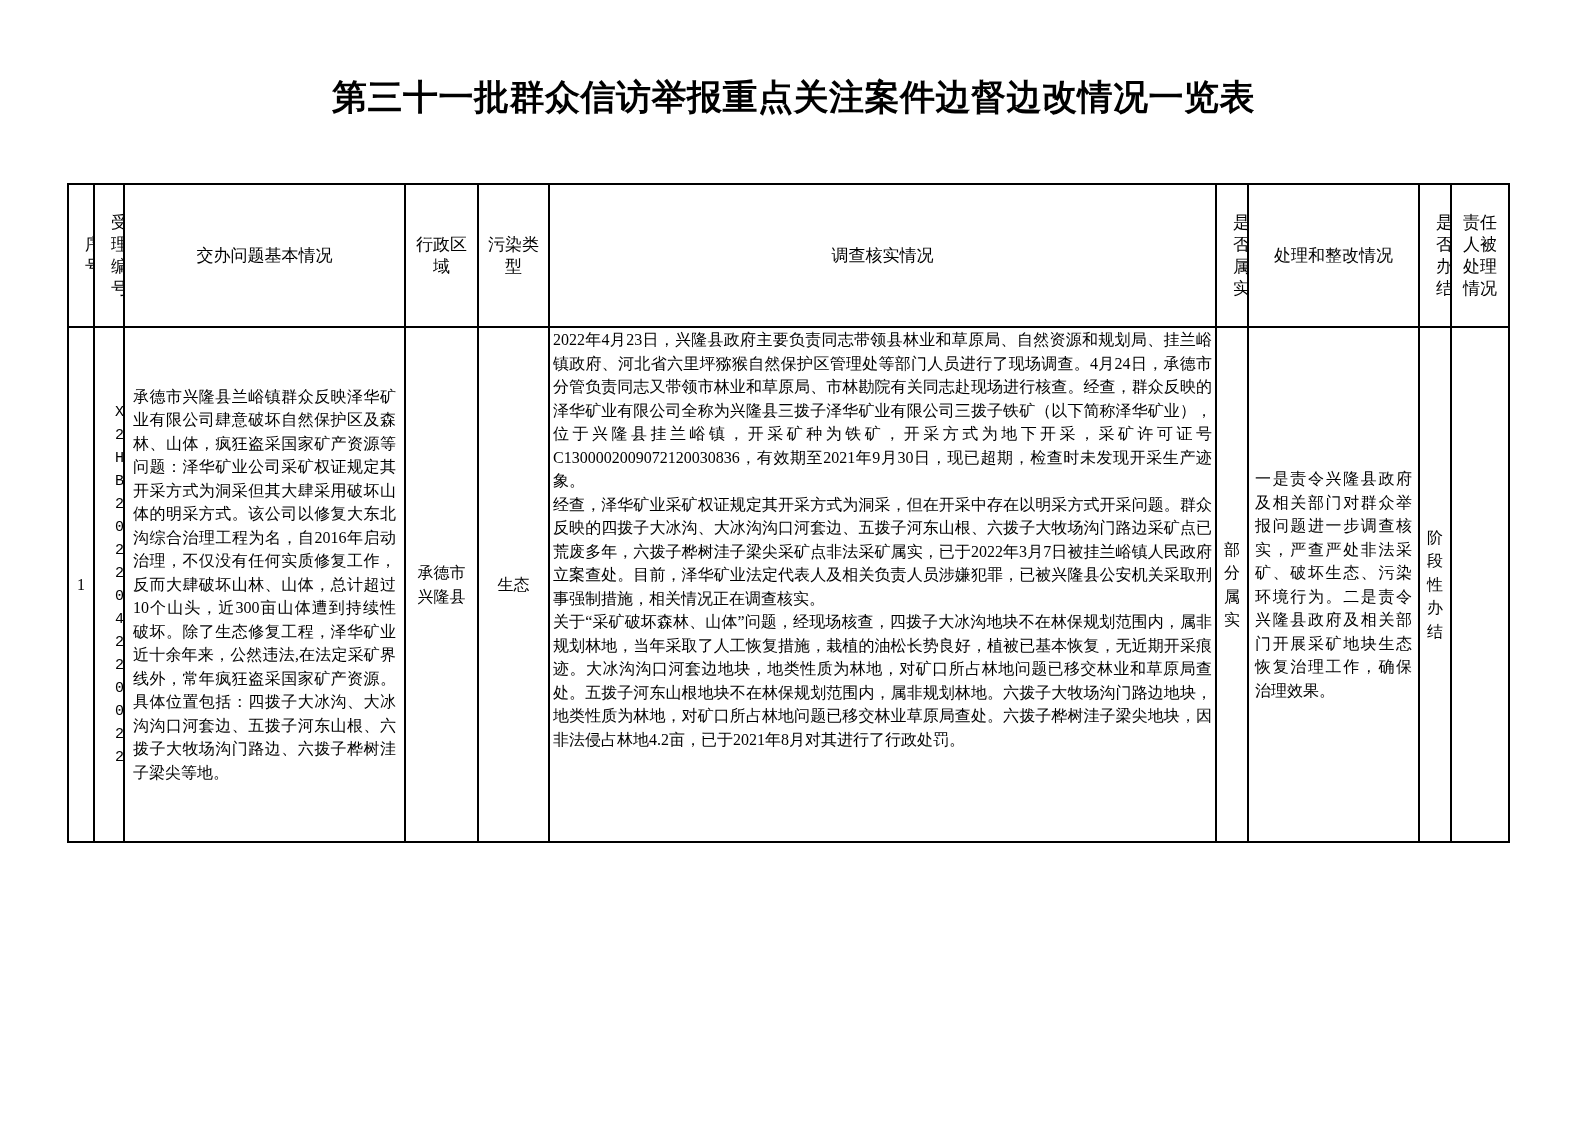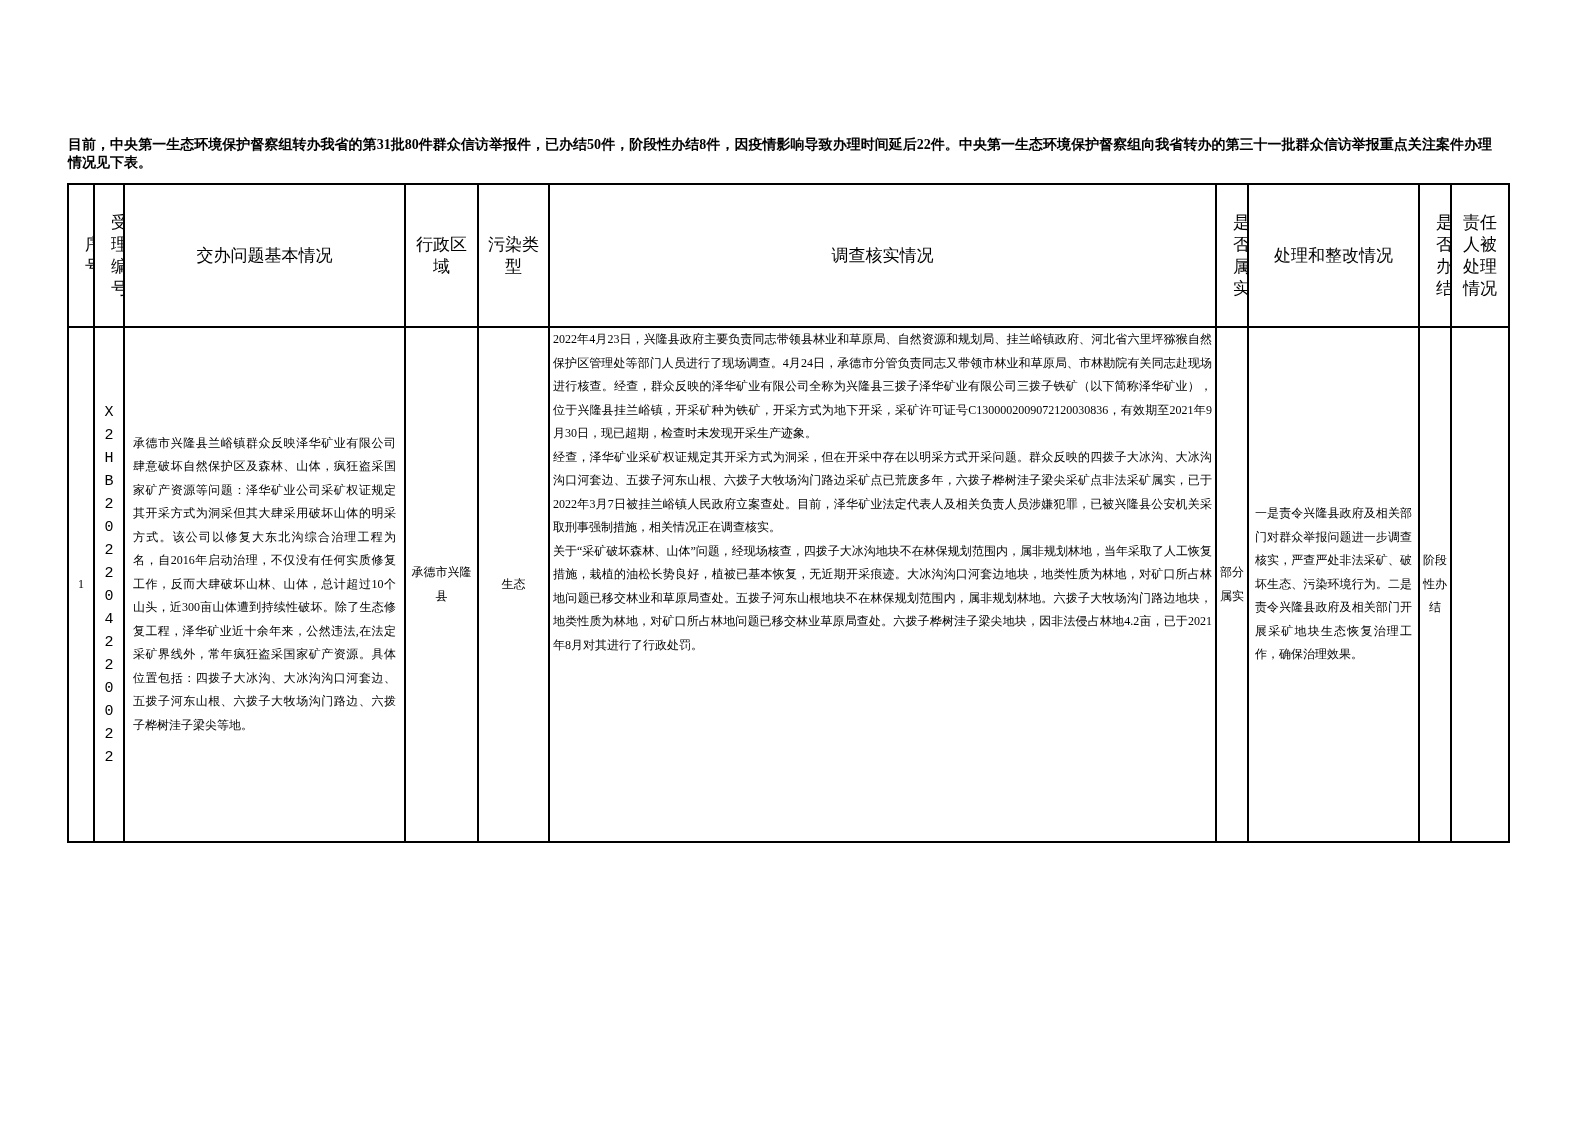--- a/index.html
+++ b/index.html
@@ -54,36 +54,36 @@
     overflow: hidden;
   }
   .case-table th {
     font-size: 17px;
     line-height: 22px;
     text-align: center;
     height: 101px;
     padding: 20px;
   }
   .case-table td {
-    font-size: 12px;
+    font-size: 16px;
     line-height: 23.5px;
     height: 491px;
   }
   th.th-narrow { padding: 2px 16px; }
   th.th-region, th.th-pollution { padding: 2px 4px; }
   th.th-accountability { padding: 2px 9px; }
 
   td.cell-index { text-align: center; }
   td.cell-caseno {
     font-family: "Liberation Mono", monospace;
     font-size: 15px;
     line-height: 23px;
-    text-align: center;
+    text-align: left;
     word-break: break-all;
-    padding: 0 7px;
+    padding: 0 20px;
   }
   td.cell-problem {
     text-align: justify;
     text-justify: inter-ideograph;
     padding: 11px 8px;
   }
   td.cell-region, td.cell-pollution {
     text-align: center;
     padding: 0 4px;
   }
@@ -102,22 +102,22 @@
     text-justify: inter-ideograph;
     padding: 0 6px;
   }
   td.cell-accountability { text-align: center; }
 </style>
 </head>
 <body>
 
 <div class="page">
 
+  <div class="doc-title">第三十一批群众信访举报重点关注案件边督边改情况一览表</div>
 
-  <div class="doc-intro">目前，中央第一生态环境保护督察组转办我省的第31批80件群众信访举报件，已办结50件，阶段性办结8件，因疫情影响导致办理时间延后22件。中央第一生态环境保护督察组向我省转办的第三十一批群众信访举报重点关注案件办理情况见下表。</div>
 
   <table class="case-table">
     <colgroup>
       <col style="width:26px">
       <col style="width:30px">
       <col style="width:281px">
       <col style="width:73px">
       <col style="width:71px">
       <col style="width:667px">
       <col style="width:32px">

